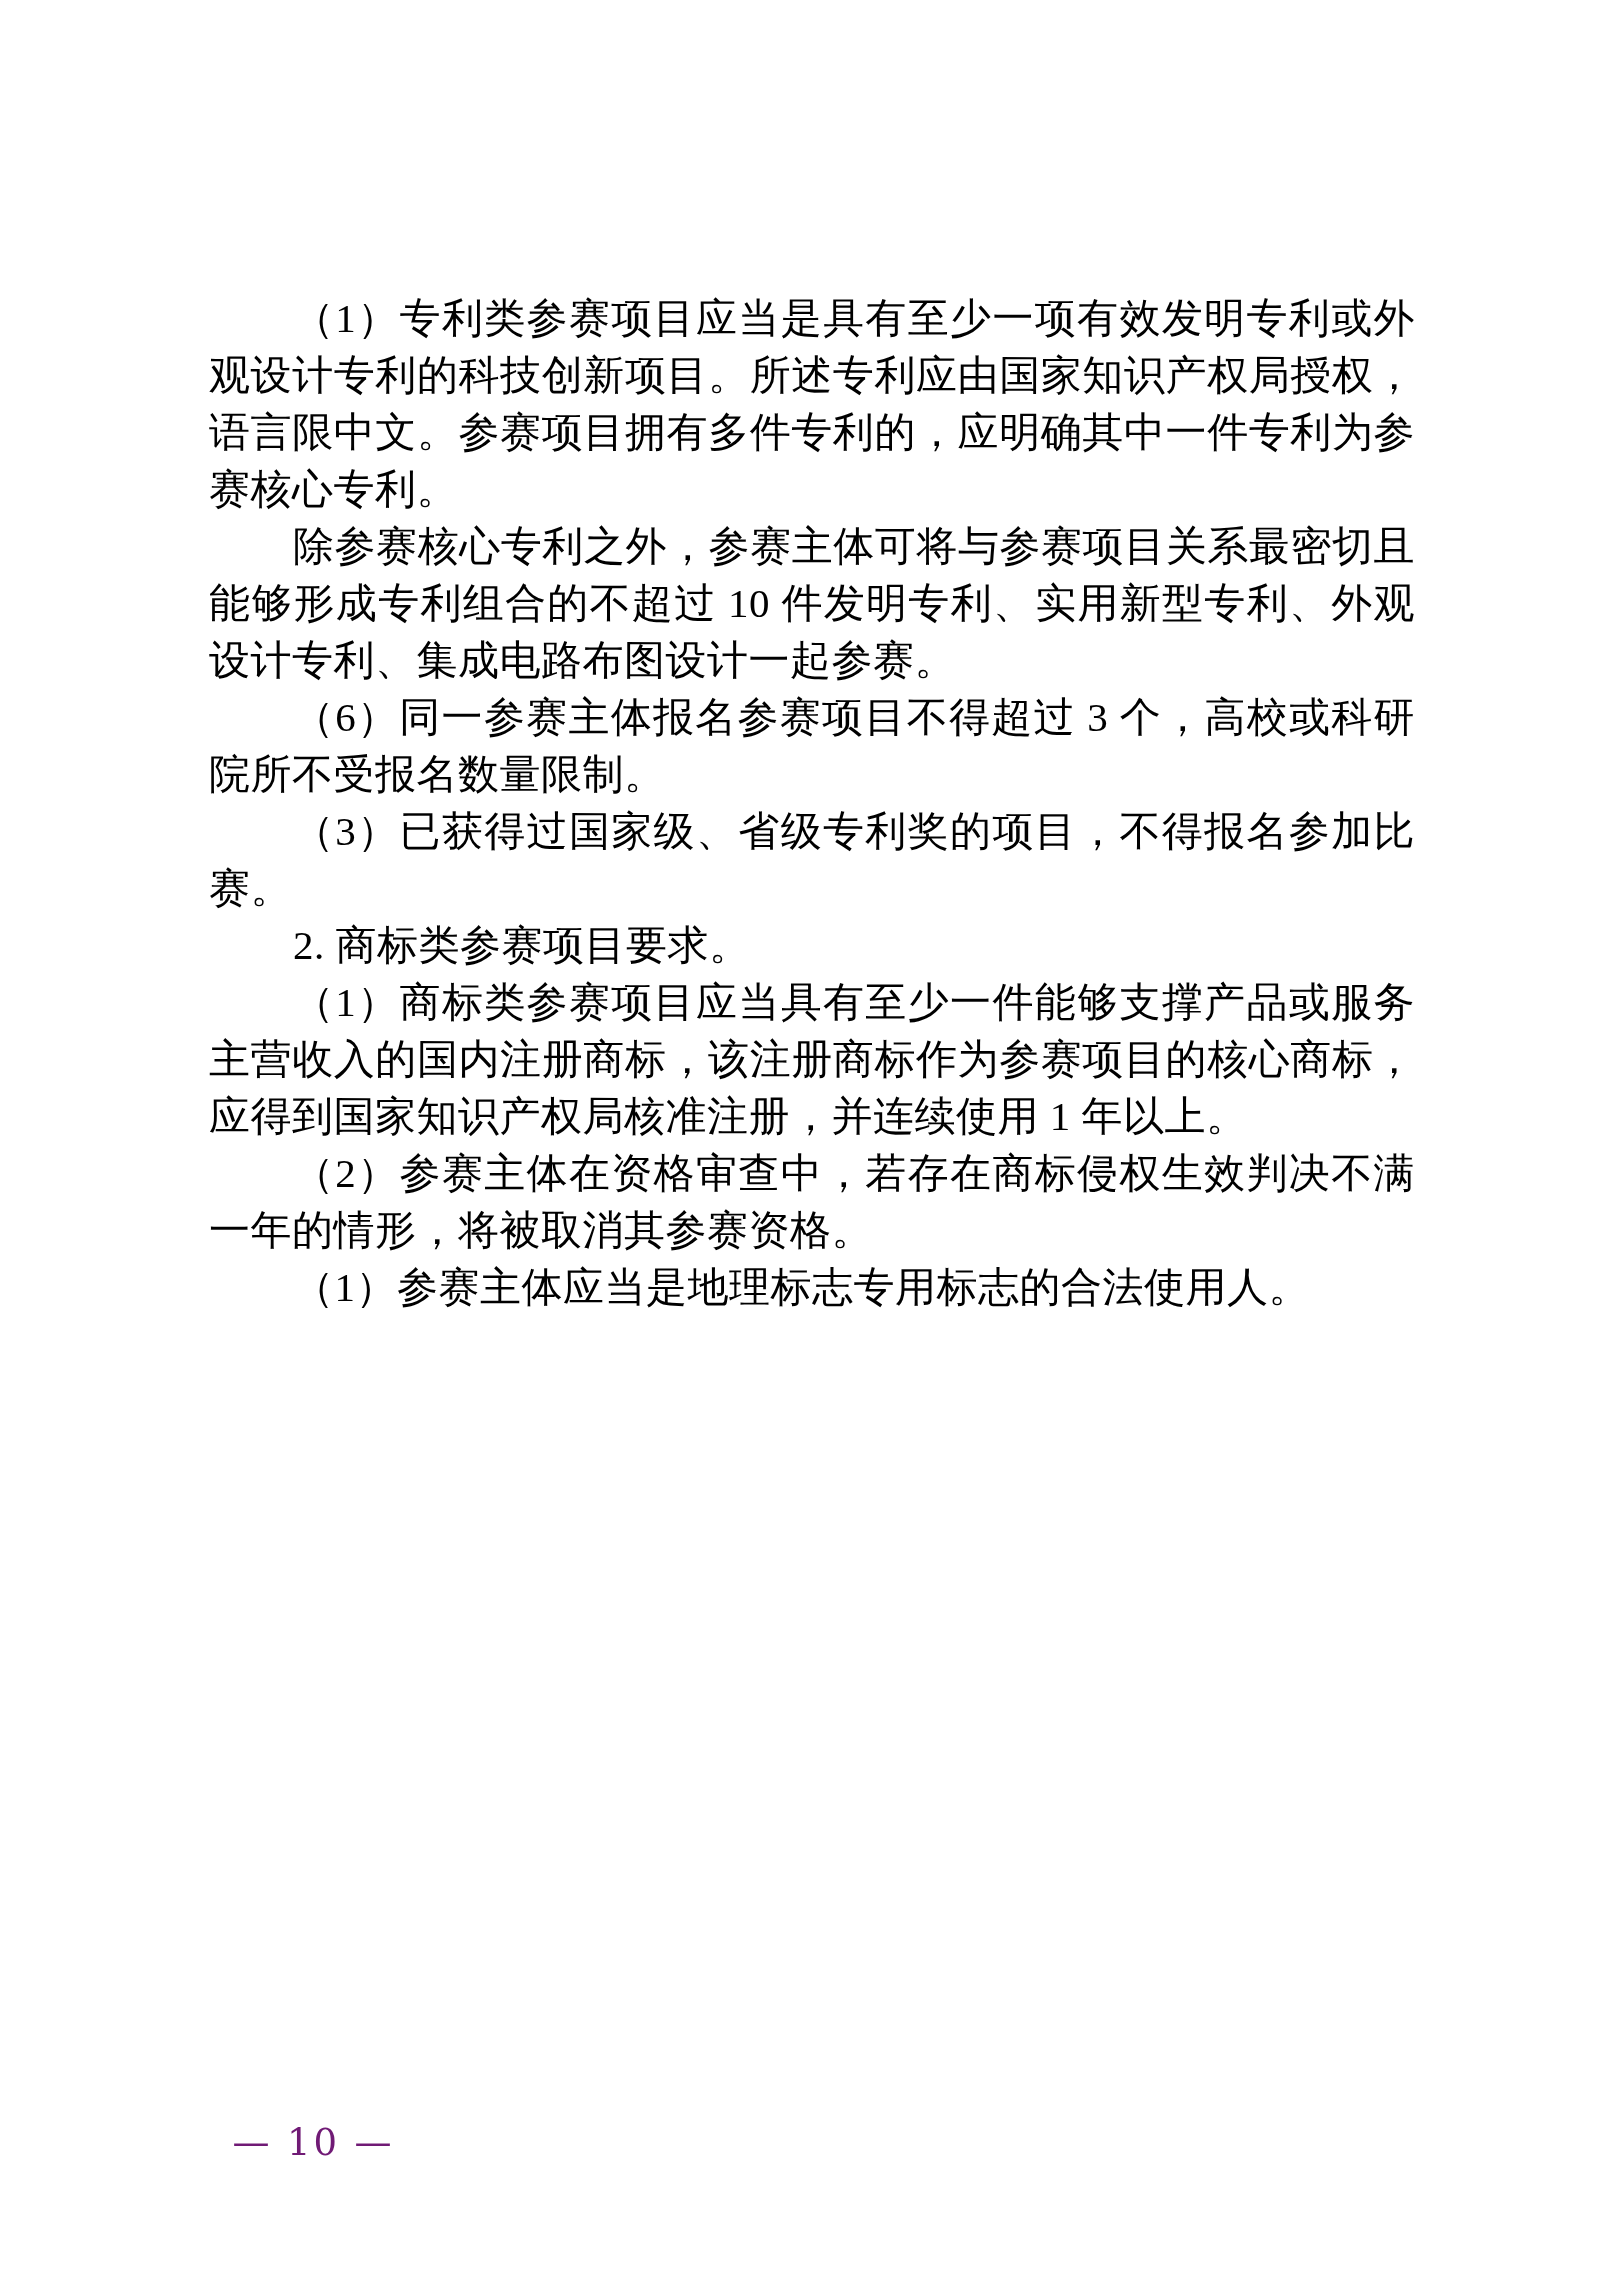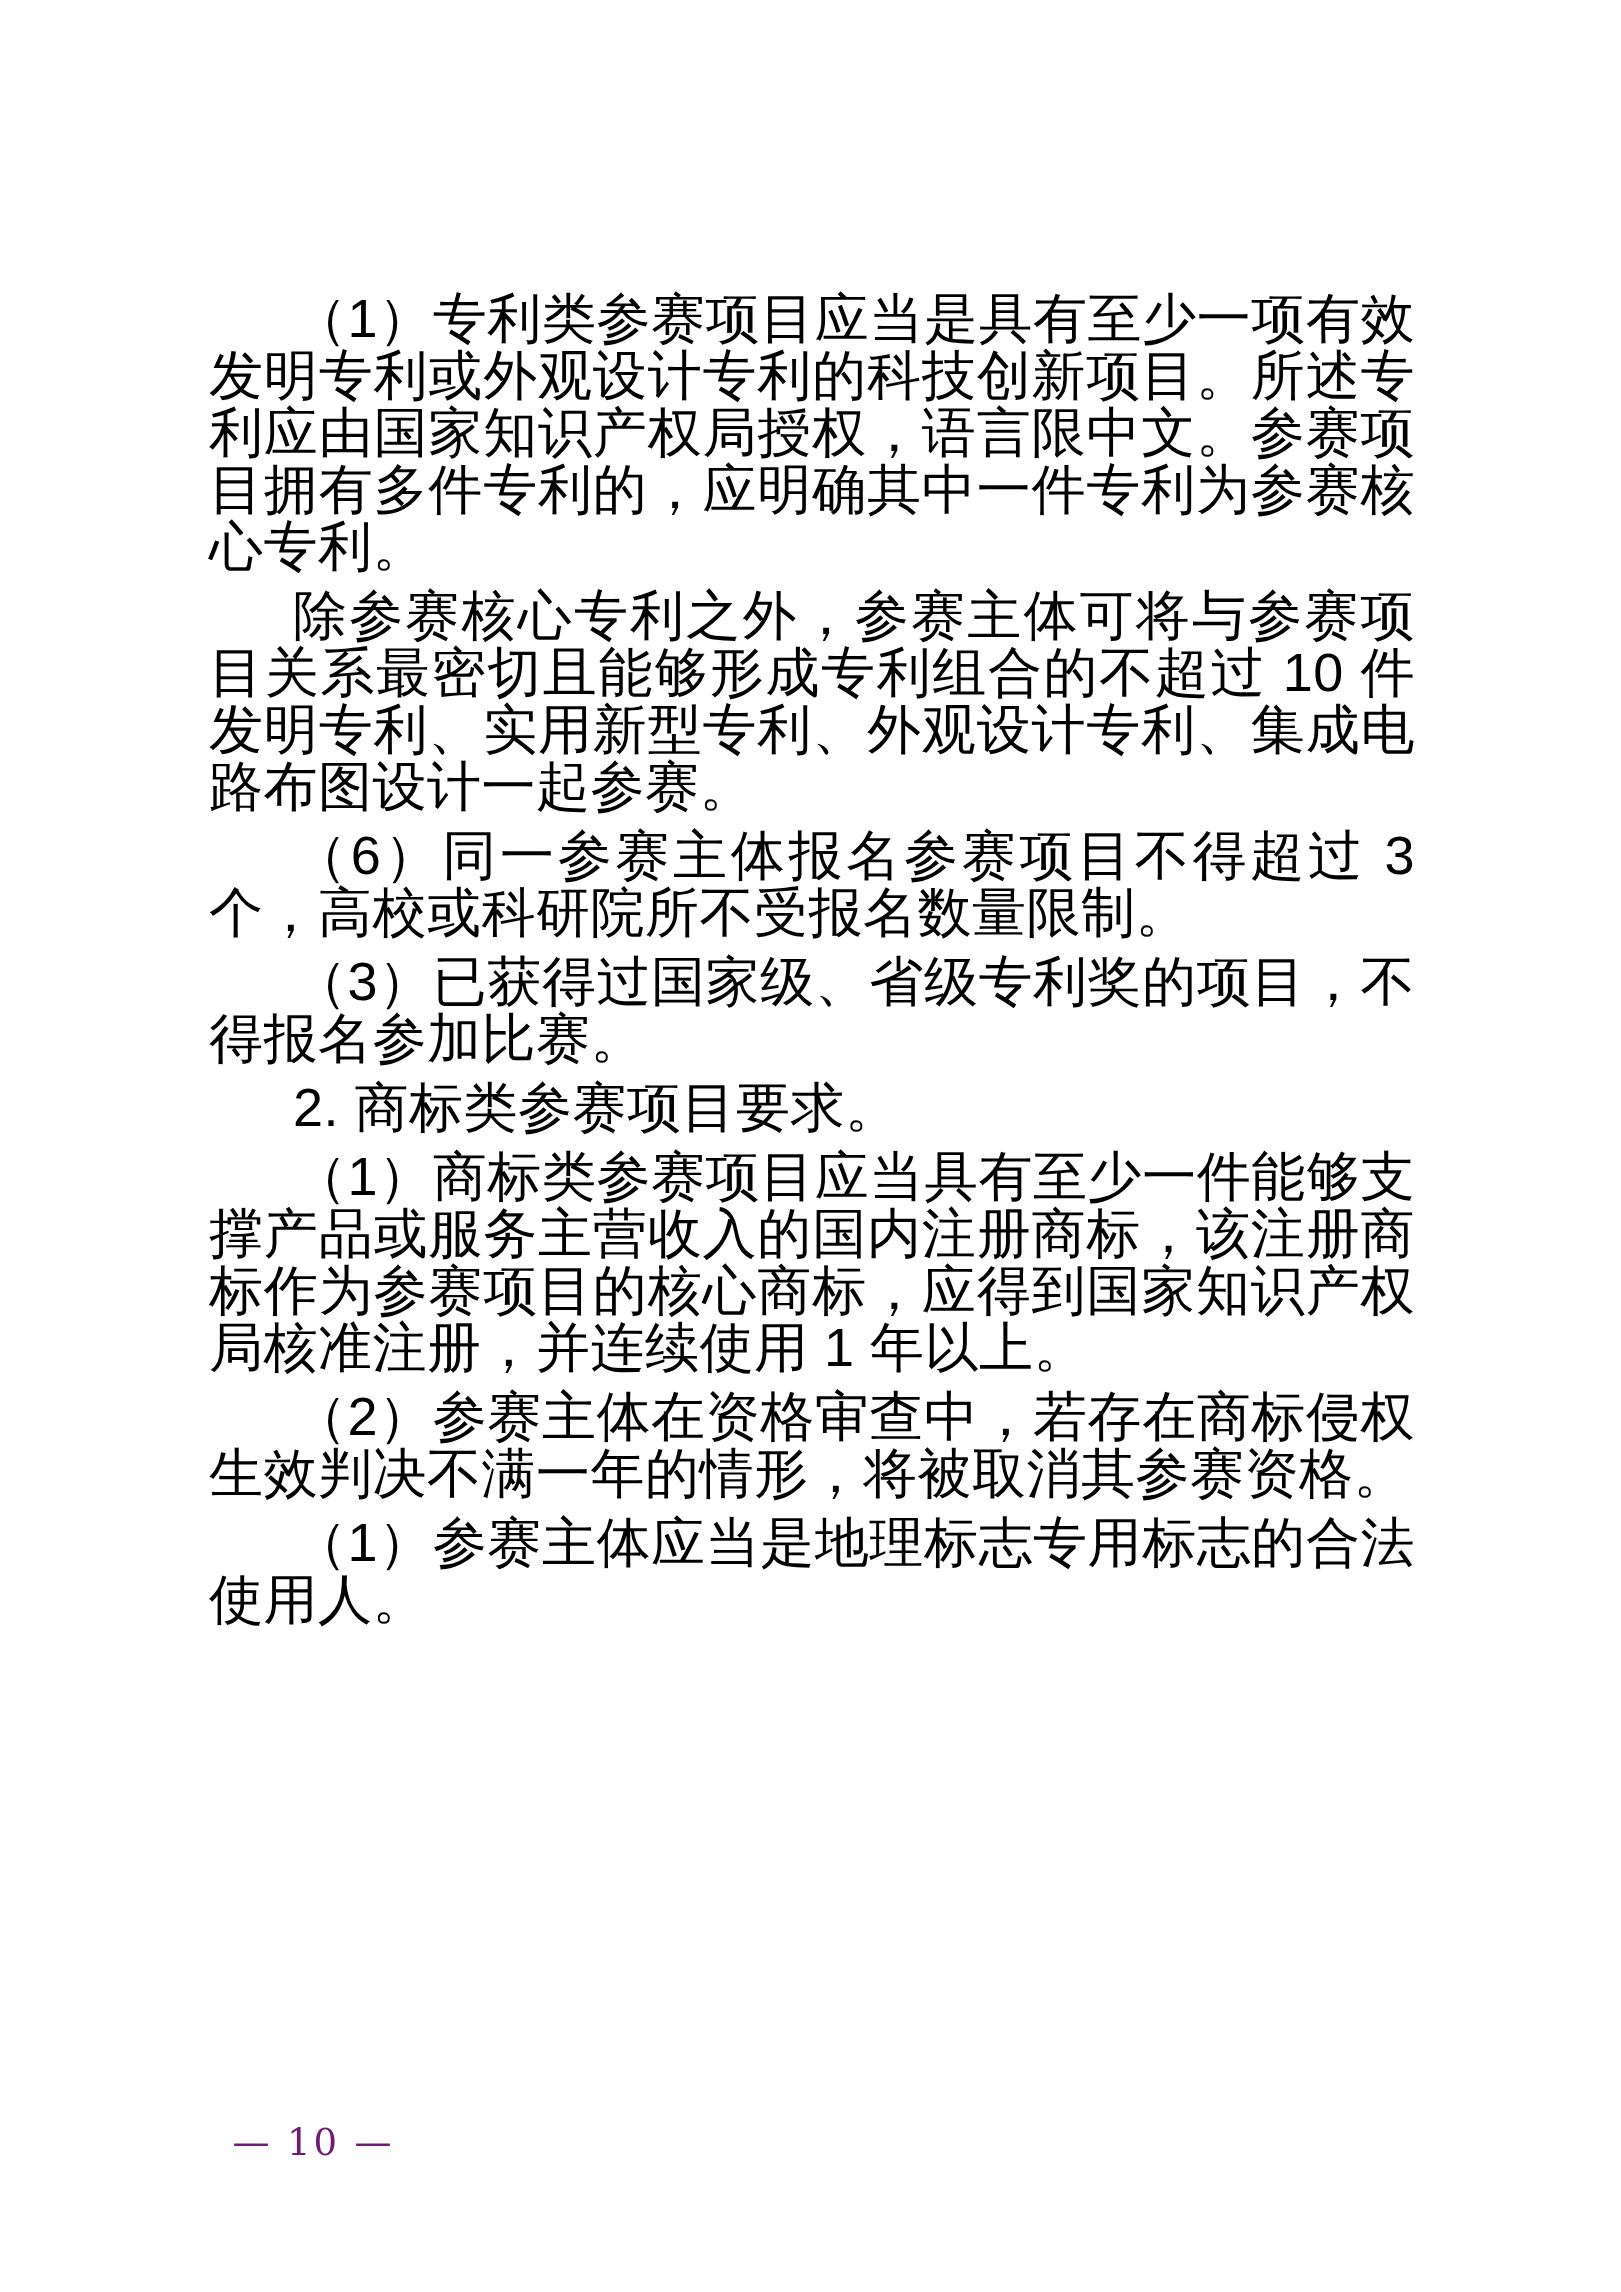--- a/index.html
+++ b/index.html
@@ -19,36 +19,36 @@
     box-sizing: border-box;
   }
   .content {
     position: absolute;
     left: 209px;
     top: 290px;
     width: 1206px;
   }
   .para {
     margin: 0;
-    font-family: Liberation Sans, sans-serif;
-    font-size: 54px;
+    font-family: Liberation Serif, serif;
+    font-size: 41px;
     line-height: 57px;
     color: #000000;
     text-align: justify;
     text-justify: inter-character;
     letter-spacing: 0.5px;
     text-indent: 84px;
     word-break: break-all;
     white-space: normal;
   }
   .para.last-line-left {
     text-align-last: left;
   }
   .para + .para {
-    margin-top: 12px;
+    margin-top: 0;
   }
   .numbered {
     text-indent: 84px;
   }
   .footer {
     position: absolute;
     left: 0;
     top: 2119px;
     width: 627px;
     text-align: center;

